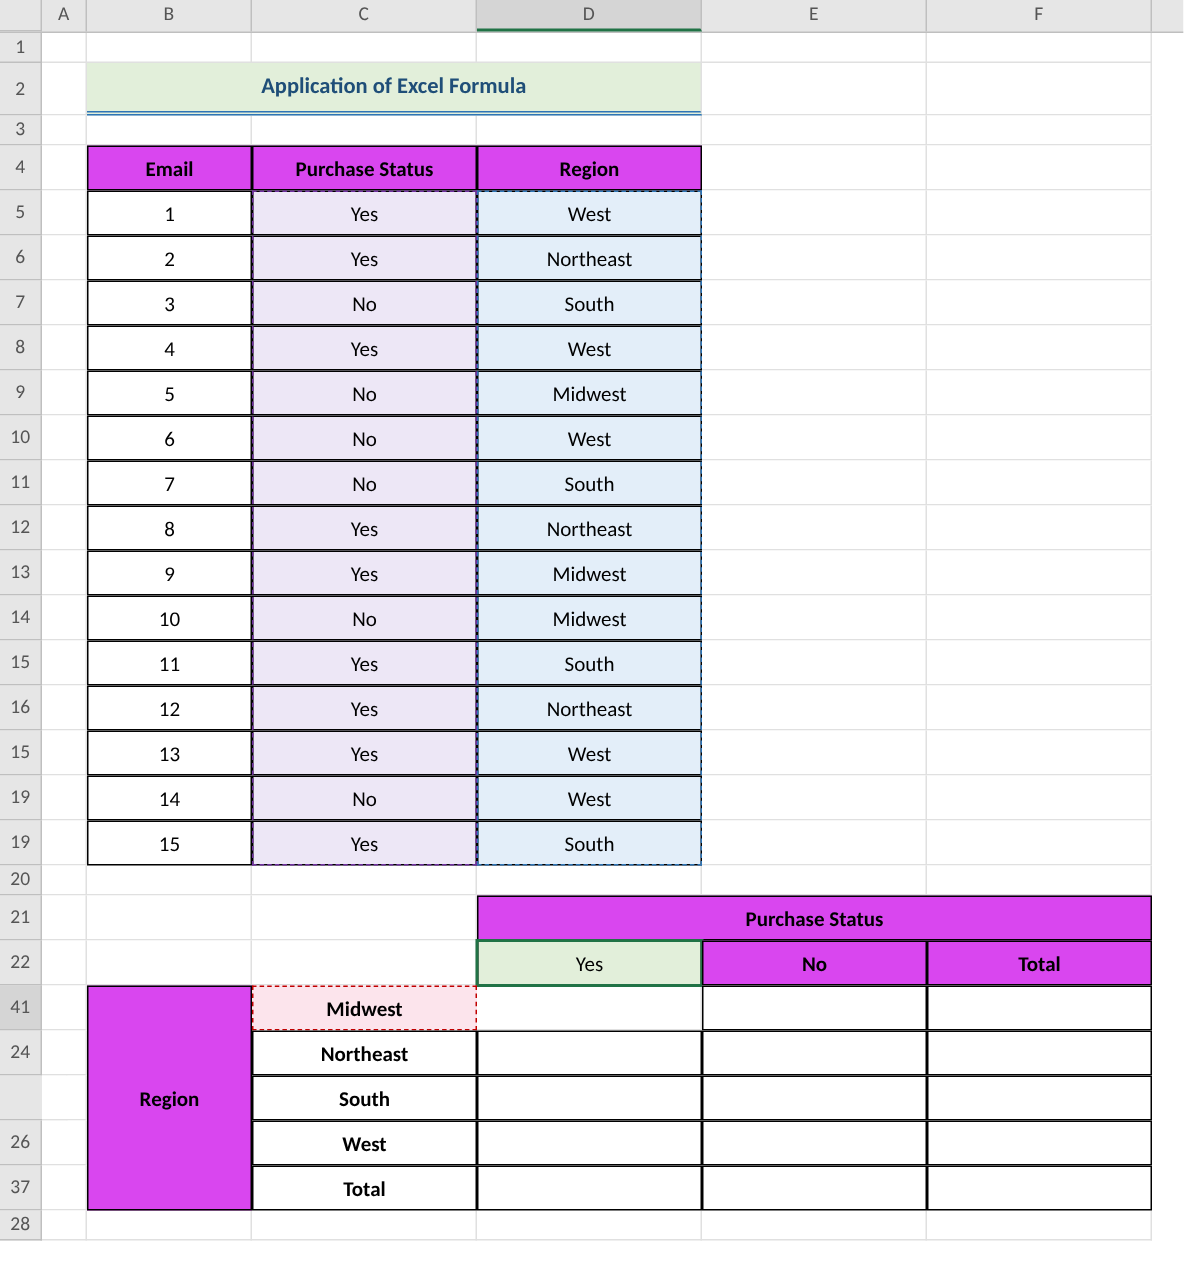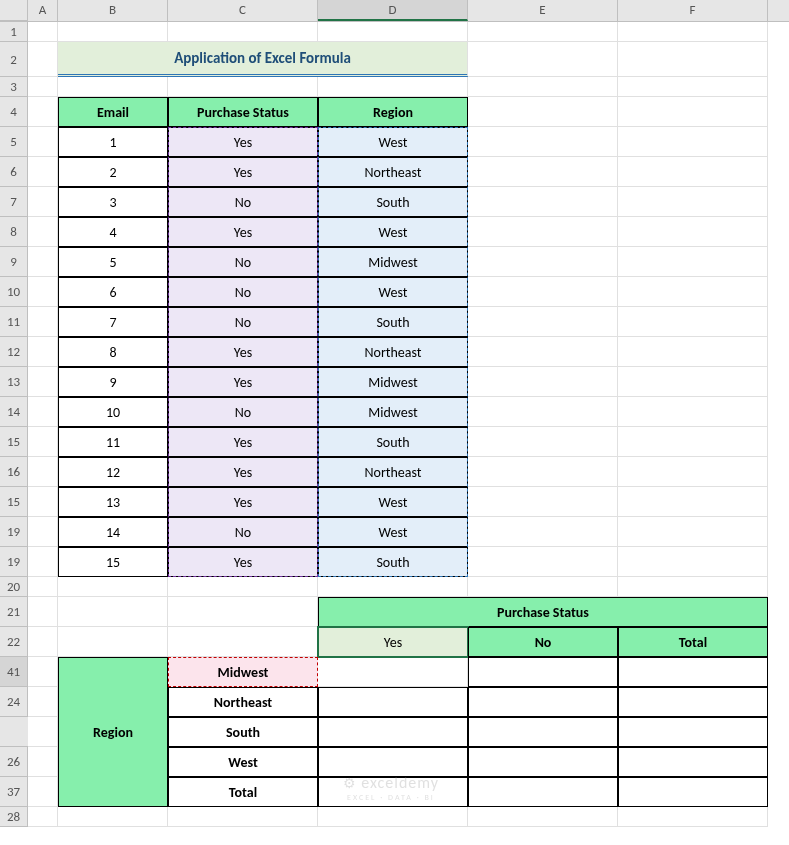--- a/index.html
+++ b/index.html
@@ -64,21 +64,21 @@
     background: #fff;
   }
   .title-cell {
     background: #e2efda;
     font-weight: bold;
     font-size: 15px;
     color: #1f4e78;
     border-bottom: 3px double #2e75b6;
   }
   .th-cell {
-    background: #86efac;
+    background: #d946ef;
     font-weight: bold;
     border: 1px solid #000;
   }
   .td-cell {
     border: 1px solid #000;
     background: #fff;
   }
   .td-cell.c-purple { background: #ede7f6; }
   .td-cell.c-blue { background: #e3eef9; }
   .td-cell.c-green { background: #e2efda; }
@@ -424,19 +424,15 @@
         <div class="cell td-cell" style="left: 440px; top: 695px; width: 150px; height: 30px;"></div>
         <div class="cell td-cell" style="left: 590px; top: 695px; width: 150px; height: 30px;"></div>
         <div class="cell td-cell " style="left: 140px; top: 725px; width: 150px; height: 30px; font-weight: bold;">West</div>
         <div class="cell td-cell" style="left: 290px; top: 725px; width: 150px; height: 30px;"></div>
         <div class="cell td-cell" style="left: 440px; top: 725px; width: 150px; height: 30px;"></div>
         <div class="cell td-cell" style="left: 590px; top: 725px; width: 150px; height: 30px;"></div>
         <div class="cell td-cell " style="left: 140px; top: 755px; width: 150px; height: 30px; font-weight: bold;">Total</div>
         <div class="cell td-cell" style="left: 290px; top: 755px; width: 150px; height: 30px;"></div>
         <div class="cell td-cell" style="left: 440px; top: 755px; width: 150px; height: 30px;"></div>
         <div class="cell td-cell" style="left: 590px; top: 755px; width: 150px; height: 30px;"></div>
-        <div class="watermark" style="left: 315px; top: 751px;">
-          <div class="wm-top"><span class="wm-gear">⚙</span> <span>exceldemy</span></div>
-          <div class="wm-sub">EXCEL · DATA · BI</div>
-        </div>
       </div>
   </div>
 </div>
 
 </body></html>

